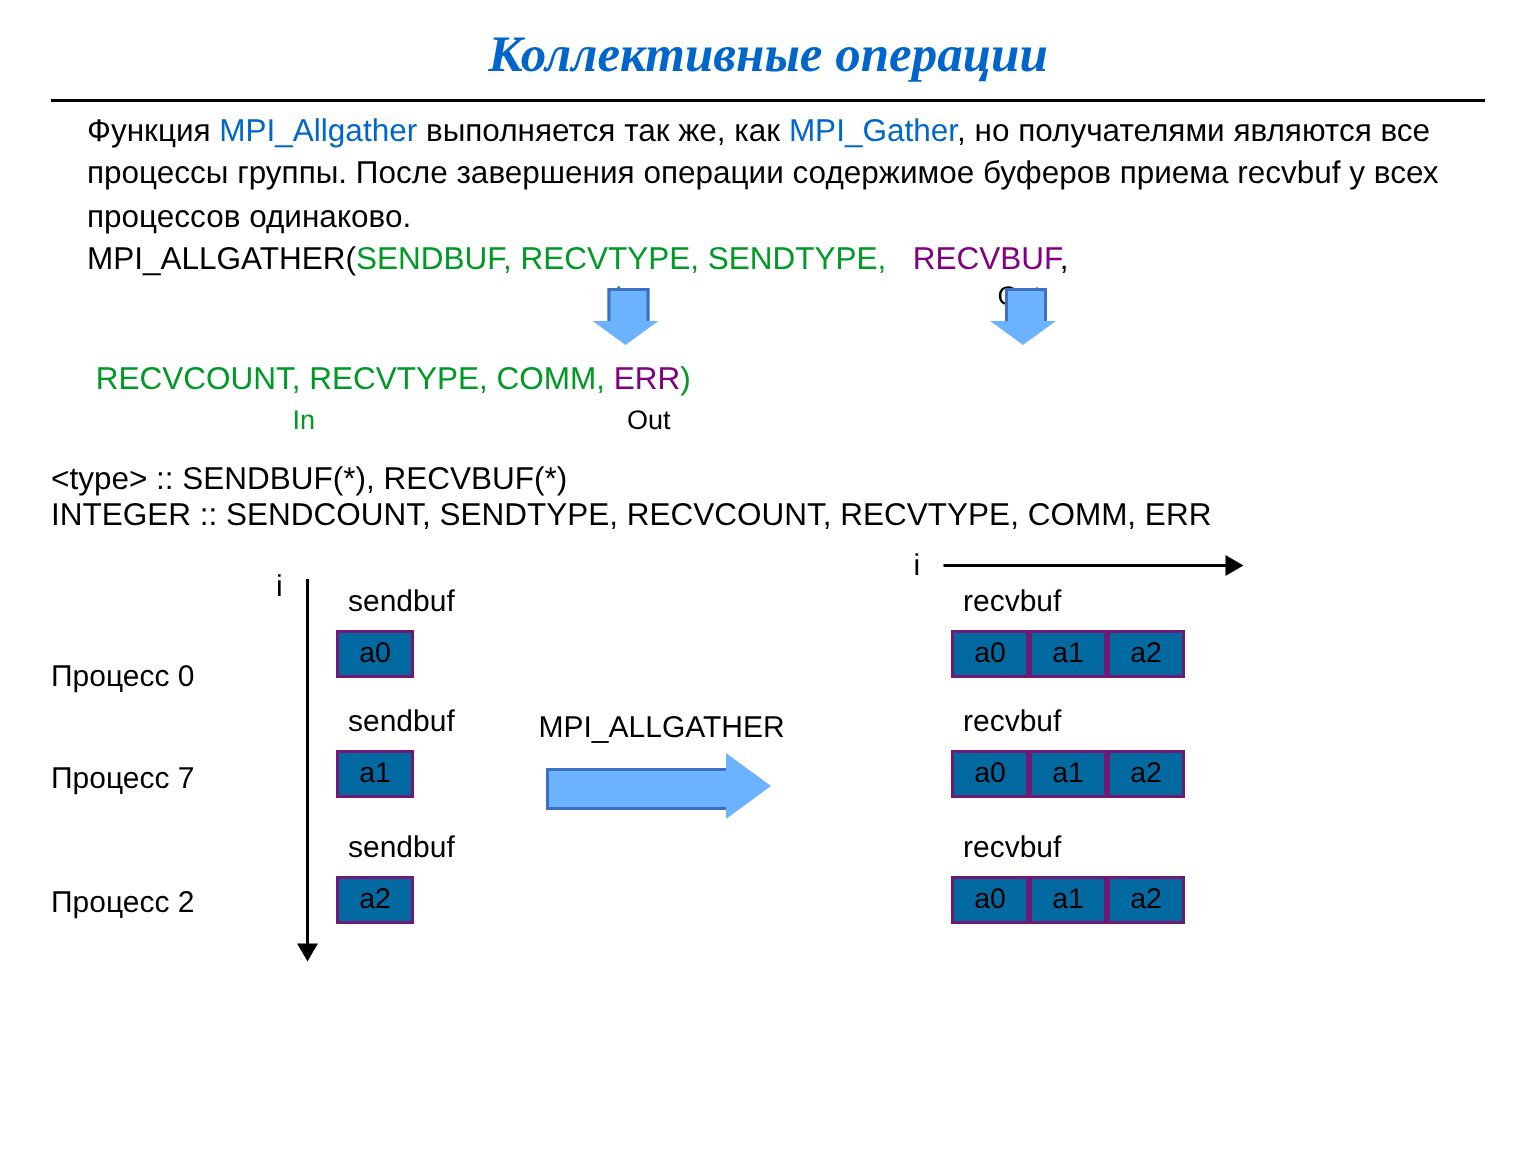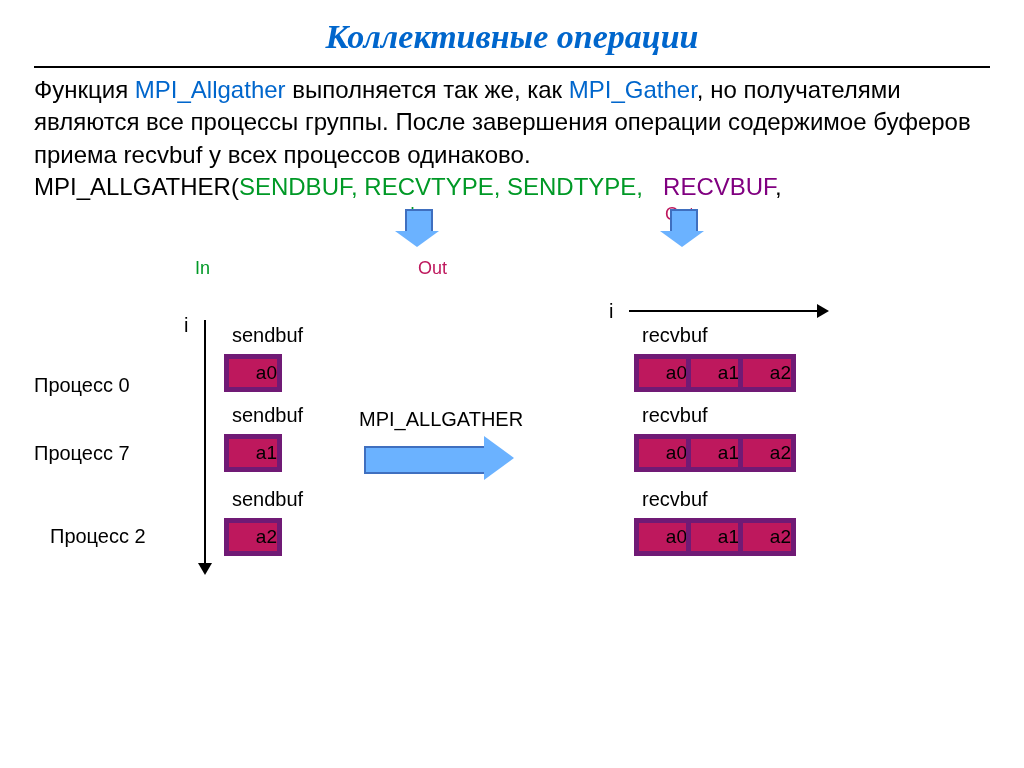--- a/index.html
+++ b/index.html
@@ -25,28 +25,29 @@
     font-size: 34px;
     color: #0066cc;
     padding-top: 18px;
   }
   .hr {
     border: none;
     border-top: 2px solid #000;
     margin: 10px 34px 6px 34px;
   }
   .body {
-    font-size: 24px;
+    font-size: 21px;
     line-height: 1.35;
     padding: 0 34px;
+    margin-left: 24px;
   }
   .blue { color: #0066cc; }
   .green { color: #009926; }
   .purple { color: #800080; }
-  .orange { color: #be185d; }
+  .orange { color: #000000; }
 
   .sig-row {
     position: relative;
     height: 70px;
   }
   .annot {
     position: absolute;
     font-size: 18px;
   }
   
@@ -92,23 +93,23 @@
     height: 280px;
   }
   .lbl {
     position: absolute;
     font-size: 20px;
   }
   .cell {
     position: absolute;
     width: 48px;
     height: 28px;
-    background: #be185d;
-    border: 5px solid #701a75;
-    text-align: right;
+    background: #0369a1;
+    border: 2px solid #701a75;
+    text-align: center;
     font-size: 19px;
     line-height: 28px;
   }
   .vline {
     position: absolute;
     width: 2px;
     background: #000;
   }
   .arrow-down {
     position: absolute;
@@ -182,40 +183,48 @@
     <div class="ba-down" style="left:395px; top:5px;">
       <div class="shaft"></div>
         <div class="head"></div>
     </div>
     <div class="ba-down" style="left:660px; top:5px;">
       <div class="shaft"></div>
         <div class="head"></div>
     </div>
   </div>
 
+  <div class="body">
+    &nbsp;<span class="green">RECVCOUNT, RECVTYPE,  COMM,</span>
+    <span class="purple">ERR</span><span class="green">)</span>
+  </div>
 
   <div class="sig-row" style="height:34px;">
     <span class="annot green" style="left:195px; top:2px; font-size:18px;">In</span>
     <span class="annot orange" style="left:418px; top:2px; font-size:18px;">Out</span>
   </div>
 
+  <div class="decl">
+    <div>&lt;type&gt;  :: SENDBUF(*), RECVBUF(*)</div>
+    <div>INTEGER :: SENDCOUNT, SENDTYPE,  RECVCOUNT, RECVTYPE,  COMM, ERR</div>
+  </div>
 
   <div class="diagram">
 
     <div class="vline" style="left:170px; top:10px; height:245px;"></div>
     <div class="arrow-down" style="left:164px; top:253px;"></div>
     <span class="lbl" style="left:150px; top:4px;">i</span>
 
     <span class="lbl" style="left:575px; top:-10px;">i</span>
     <div class="hline" style="left:595px; top:0px; width:190px;"></div>
     <div class="arrow-right" style="left:783px; top:-6px;"></div>
 
     <span class="lbl" style="left:0px; top:64px;">Процесс 0</span>
     <span class="lbl" style="left:0px; top:132px;">Процесс 7</span>
-    <span class="lbl" style="left:16px; top:215px;">Процесс 2</span>
+    <span class="lbl" style="left:0px; top:215px;">Процесс 2</span>
 
     <span class="lbl" style="left:198px; top:14px;">sendbuf</span>
     <span class="lbl" style="left:198px; top:94px;">sendbuf</span>
     <span class="lbl" style="left:198px; top:178px;">sendbuf</span>
 
     <div class="cell" style="left:190px; top:44px;">a0</div>
     <div class="cell" style="left:190px; top:124px;">a1</div>
     <div class="cell" style="left:190px; top:208px;">a2</div>
 
     <span class="lbl" style="left:325px; top:98px;">MPI_ALLGATHER</span>

